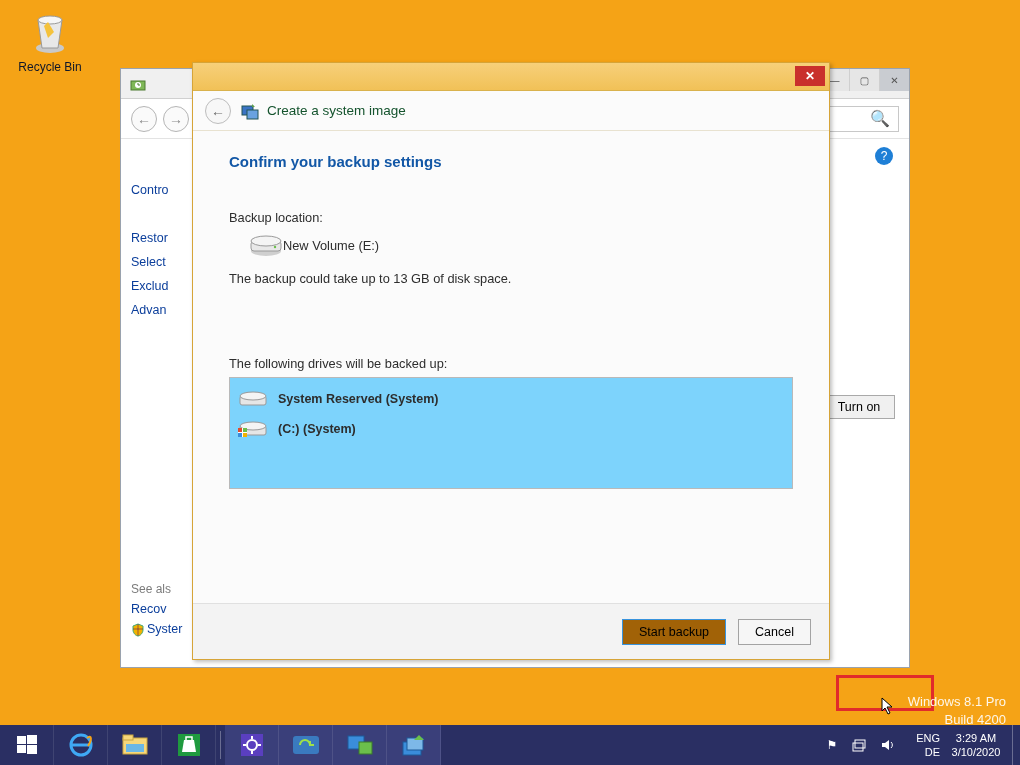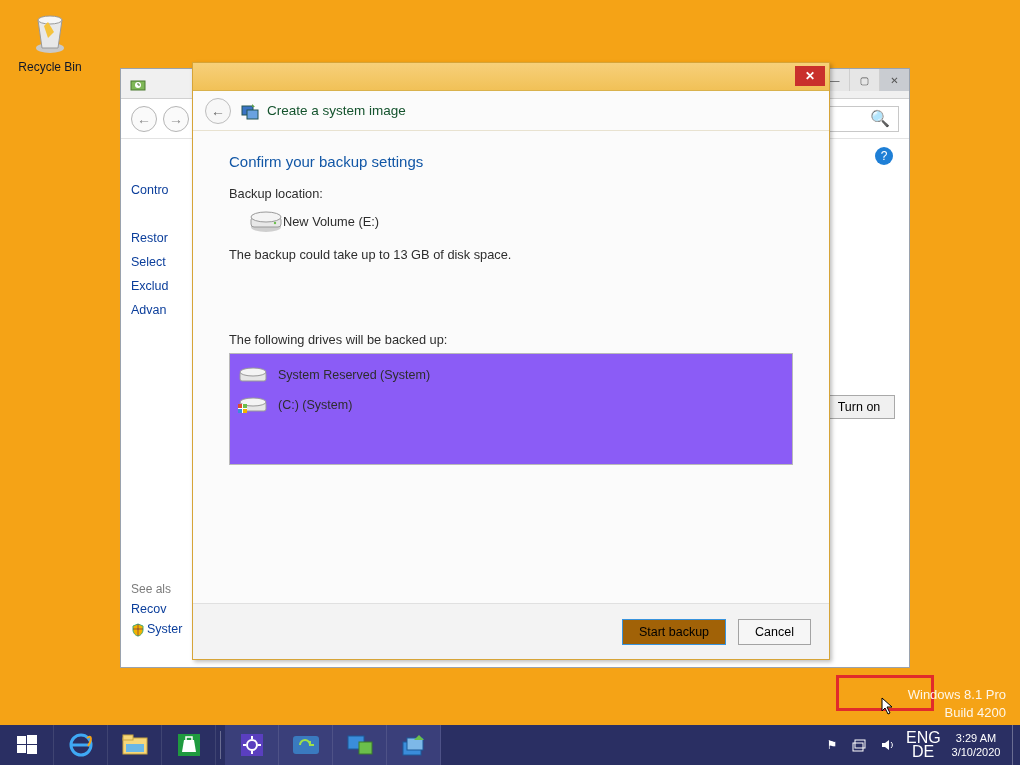--- a/index.html
+++ b/index.html
@@ -43,49 +43,49 @@
   }
   .wiz-titlebar { height:28px; background: linear-gradient(#f7d07a,#f1c157); border-bottom:1px solid #d9b24d; position:relative; }
   .wiz-close { position:absolute; right:4px; top:3px; width:30px; height:20px; background:#c9302c; color:#fff; display:flex; align-items:center; justify-content:center; font-size:12px; font-weight:bold; cursor:pointer; }
   .wiz-header { height:40px; display:flex; align-items:center; gap:10px; padding:0 12px; background:#fbfbfb; border-bottom:1px solid #e8e2d0; }
   .wiz-back { width:26px; height:26px; border:1px solid #bdbdbd; border-radius:50%; display:flex; align-items:center; justify-content:center; color:#6b6b6b; font-size:14px; background:#f7f7f7; cursor:pointer; }
   .wiz-title-wrap { display:flex; align-items:center; gap:8px; }
   .wiz-title { font-size:13.5px; color:#14532d; }
   .wiz-title-icon { width:18px; height:18px; }
 
   .wiz-content { padding: 22px 36px 0; color:#2d2d2d; font-size:12.8px; }
-  .wiz-h1 { color:#1257a6; font-size:15px; font-weight:400; margin-bottom:16px; }
+  .wiz-h1 { color:#1257a6; font-size:15px; font-weight:700; margin-bottom:40px; }
   .lbl { margin-bottom:8px; }
   .dest-row { display:flex; align-items:center; margin:0 0 14px 20px; }
   .drive-icon { width:34px; height:24px; }
   .disk-note { margin-bottom: 70px; }
   .drives-lbl { margin-bottom:6px; }
-  .drive-list { border:1px solid #b9b9b9; height:112px; padding:6px 8px; background:#8b5cf6; overflow:auto; }
+  .drive-list { border:1px solid #b9b9b9; height:112px; padding:6px 8px; background:#7dd3fc; overflow:auto;font-weight:bold; }
   .drive-item { display:flex; align-items:center; gap:10px; padding:4px 0; font-size:12.5px; }
   .drive-item .di { width:30px; height:22px; display:flex; align-items:center; justify-content:center; }
 
   .wiz-footer { position:absolute; left:0; right:0; bottom:0; height:56px; background:#f3f3f3; border-top:1px solid #e0e0e0; display:flex; align-items:center; justify-content:flex-end; gap:12px; padding-right:18px; }
   .btn { height:26px; padding: 0 16px; border:1px solid #a3a3a3; background:#f6f6f6; font-size:12.5px; cursor:pointer; display:flex; align-items:center; }
   .btn.primary { border:1px solid #3893dd; background:#a16207; }
   .highlight-box { position:absolute; border:3px solid #e12b2b; pointer-events:none; }
 
   
   .cursor { position:absolute; width:16px; height:20px; pointer-events:none; }
 
   
-  .watermark { position:absolute; right:14px; bottom:43px; color:#fff; text-align:right; font-size:13px; line-height:18px; opacity:0.9; }
+  .watermark { position:absolute; right:14px; bottom:36px; color:#fff; text-align:right; font-size:13px; line-height:18px; opacity:0.9; }
 
   
   .taskbar { position:absolute; left:0; right:0; bottom:0; height:40px; background:#2a2f63; display:flex; align-items:center; }
   .task-left { display:flex; align-items:center; height:100%; }
   .task-btn { width:54px; height:40px; display:flex; align-items:center; justify-content:center; border-right:1px solid rgba(255,255,255,0.1); cursor:pointer; }
   .task-btn.active { background:#3a3f7a; }
   .task-right { margin-left:auto; display:flex; align-items:center; height:100%; color:#fff; font-size:12px; }
   .tray-icon { width:20px; height:40px; display:flex; align-items:center; justify-content:center; color:#fff; margin:0 4px; cursor:pointer; }
-  .lang { width:34px; text-align:center; line-height:14px; font-size:16px; margin:0 4px; }
+  .lang { width:34px; text-align:right; line-height:14px; font-size:11px; margin:0 4px; }
   .clock { width:64px; text-align:center; line-height:14px; font-size:11px; margin-right:4px; }
   .show-desktop { width:8px; height:40px; border-left:1px solid rgba(255,255,255,0.3); }
 
   svg { display:block; }
 </style>
 </head>
 <body>
 
 <div class="desktop-icon" style="left:12px; top:8px;">
   <div class="di-img">

